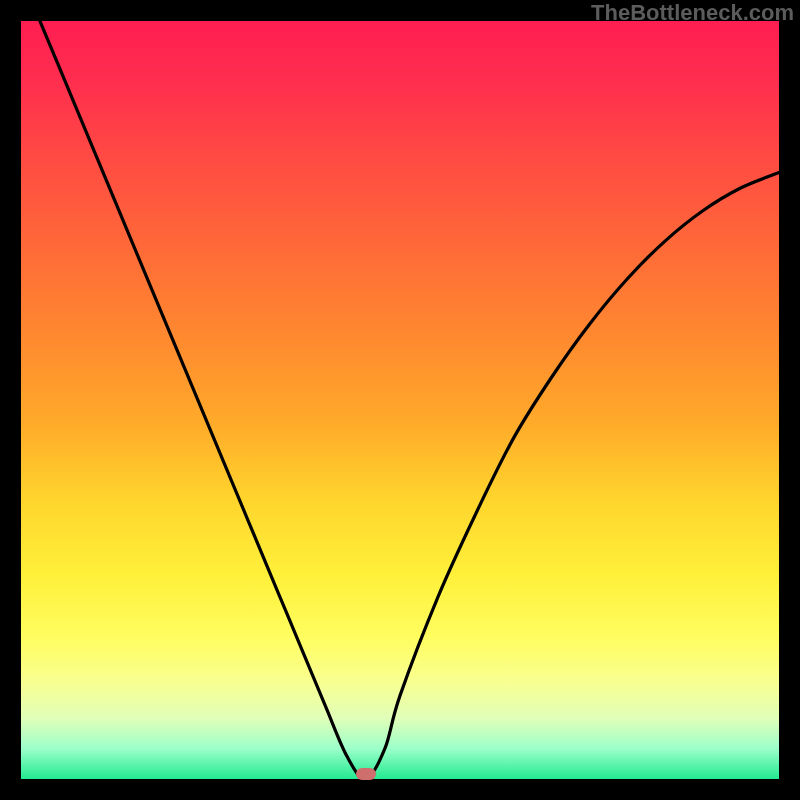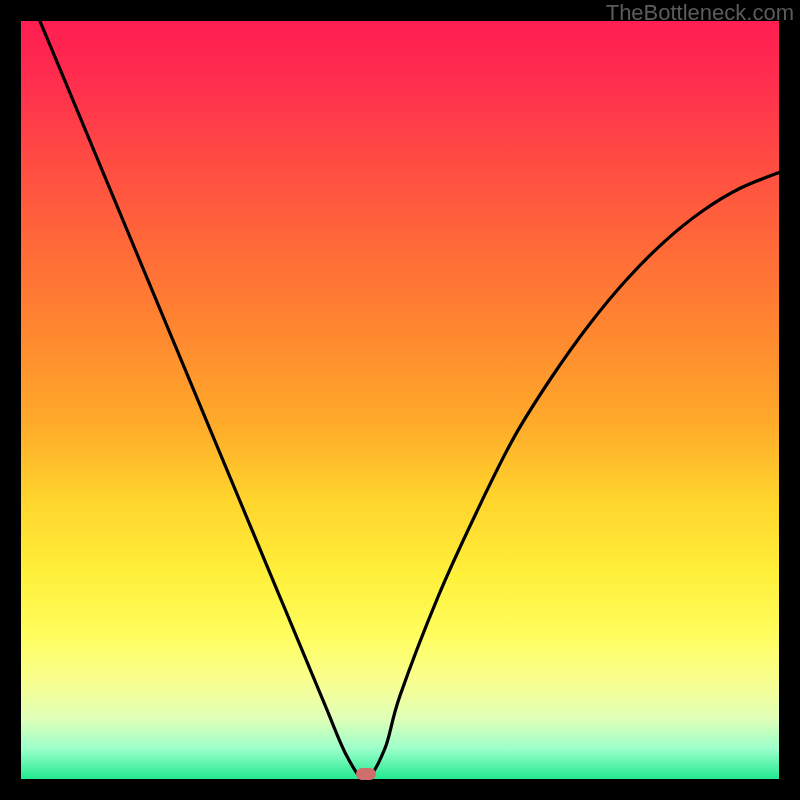--- a/index.html
+++ b/index.html
@@ -40,21 +40,21 @@
       #e0ffb8 92%,
       #9cffca 96%,
       #22ea90 100%
     );
   }
   .watermark {
     position: absolute;
     top: 0px;
     right: 6px;
     font-size: 22px;
-    font-weight: 400;
+    font-weight: 700;
     color: #5c5c5c;
     letter-spacing: 0px;
     user-select: none;
   }
   svg.curve {
     position: absolute;
     left: 0;
     top: 0;
     width: 758px;
     height: 758px;

